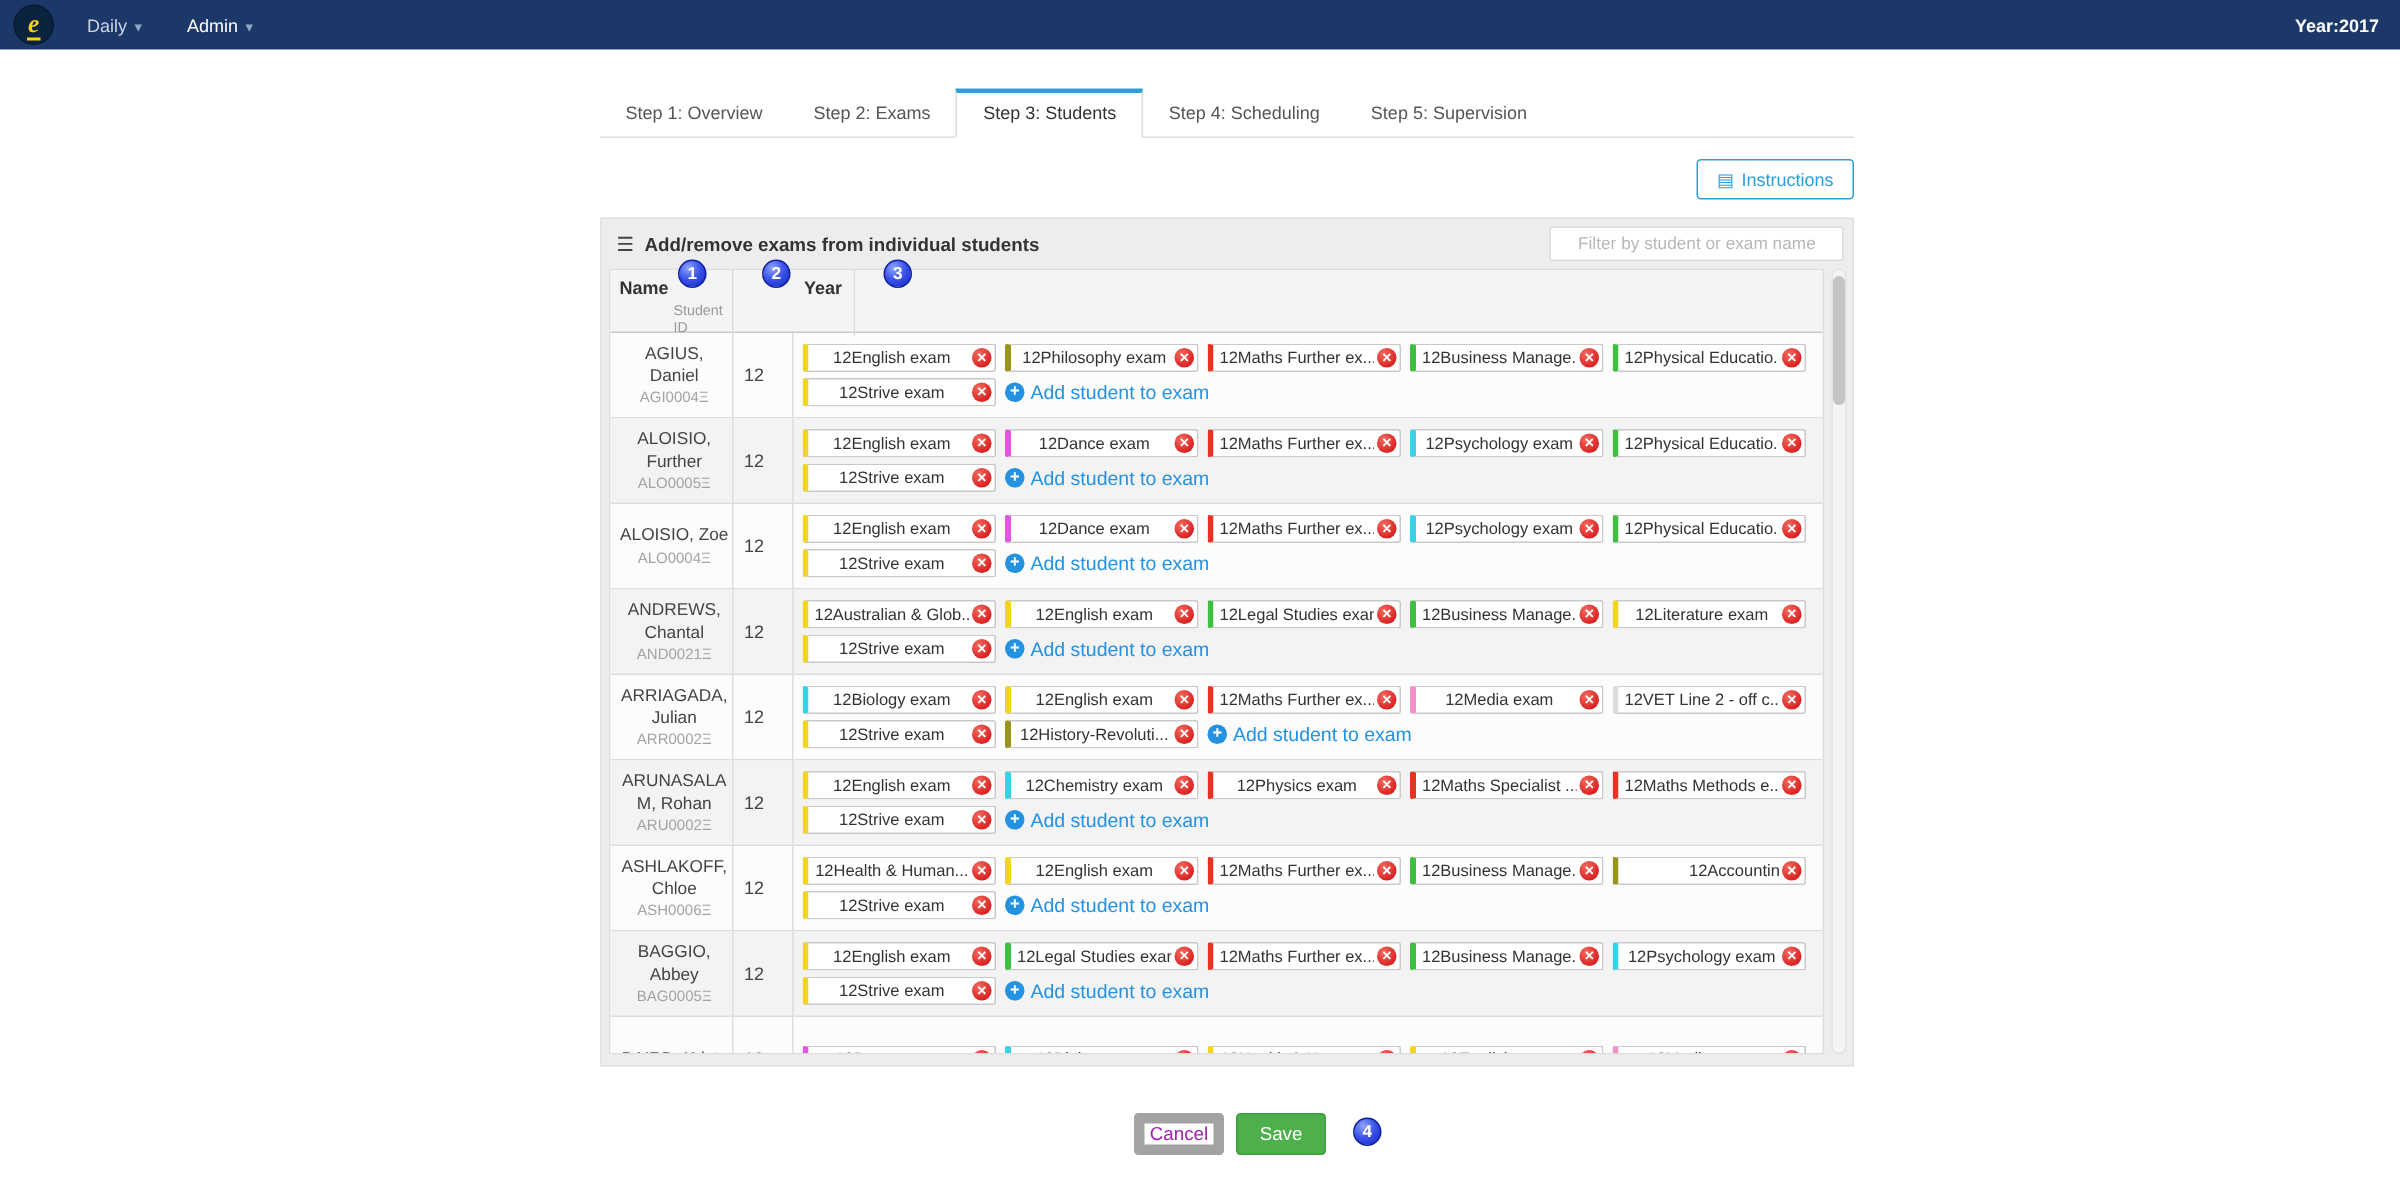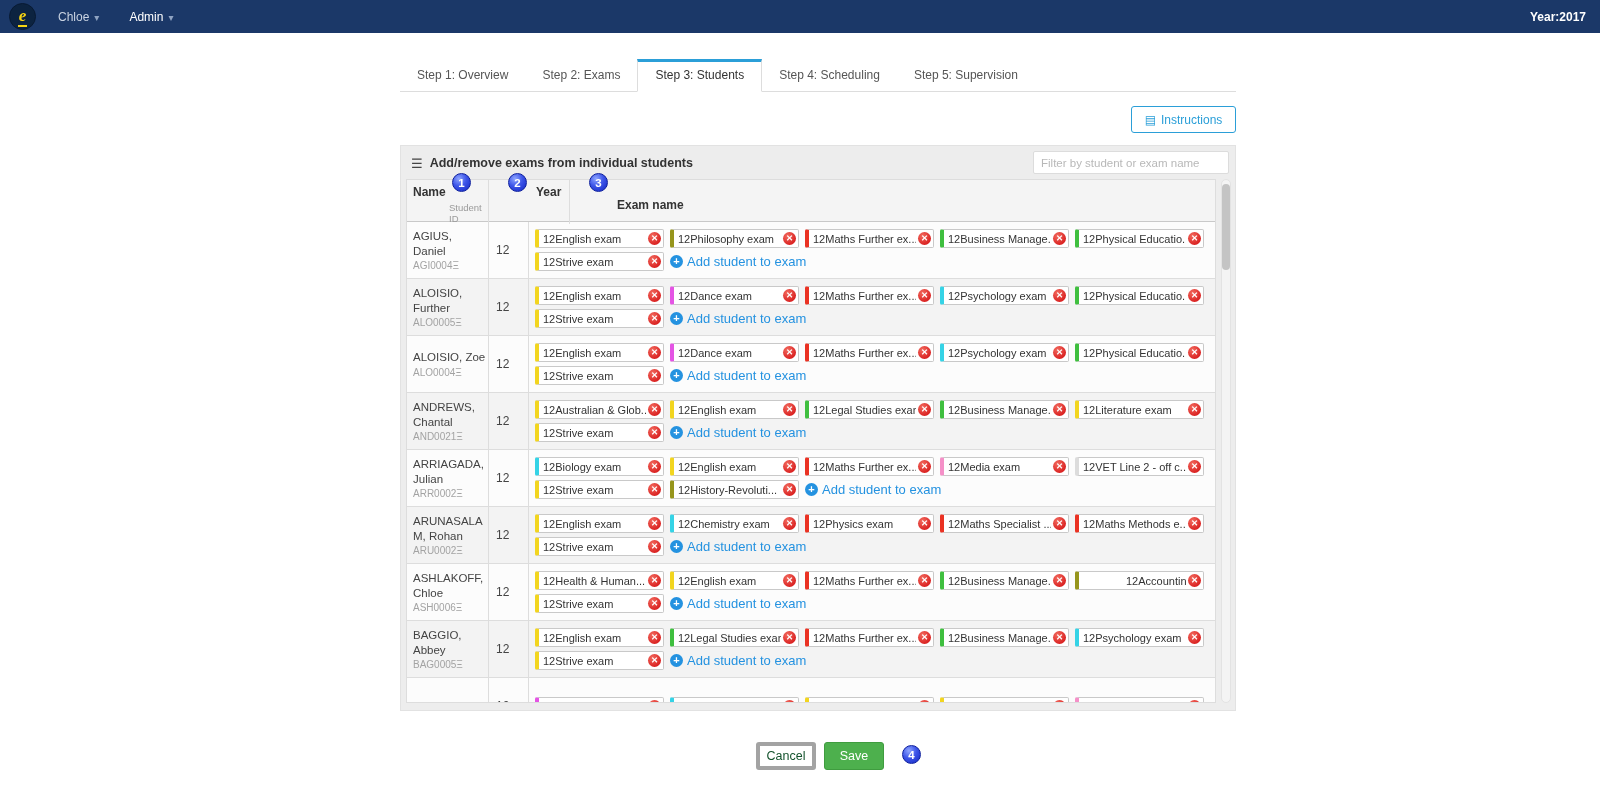--- a/index.html
+++ b/index.html
@@ -65,41 +65,41 @@
     background:#ededed; border:1px solid #e2e2e2;
   }
   .panel-header {
     position:absolute; left:0; top:0; right:0; height:33px;
     display:flex; align-items:center; padding:0 6px 0 10px;
   }
   .list-icon::after { content:"☰"; font-size:13px; color:#444; }
   .panel-title { font-size:12.5px; font-weight:bold; color:#333; margin-left:7px; }
   .filter-input {
     margin-left:auto; width:196px; height:23px; border:1px solid #dcdcdc;
-    border-radius:2px; font-size:11.5px; padding:0 7px; color:#555;
+    border-radius:2px; font-size:11.5px; padding:0 18px; color:#555;
     font-family:"Liberation Sans", sans-serif; background:#fff;
   }
   .filter-input::placeholder { color:#b8b8b8; }
 
   
   .table-wrap {
     position:absolute; left:5px; top:33px; width:810px; height:524px;
     background:#fbfbfb; border:1px solid #ddd; overflow:hidden;
   }
   .thead, .trow { display:grid; grid-template-columns:82px 40px 1fr; }
   .thead {
     height:42px; background:#f4f4f4; border-bottom:1px solid #c9c9c9;gap:41px;
   }
   .th { padding:5px 0 0 6px; }
   .th-name-main, .th-year, .th-exam { font-size:12px; font-weight:bold; color:#333; }
   .th-sub { font-size:9.5px; color:#9a9a9a; margin-top:3px;margin-left:36px; }
   .th-exam-cell { display:flex; align-items:center; }
   .cell-border { border-right:1px solid #ddd; }
 
-  .trow { min-height:57px; border-bottom:1px solid #ddd; background:#fcfcfc; }
+  .trow { min-height:57px; border-bottom:1px solid #ddd; background:#fcfcfc;text-align:center; }
   .trow.alt { background:#f3f3f3; }
   .name-cell {
     border-right:1px solid #ddd; padding:5px 2px 5px 6px;
     display:flex; flex-direction:column; justify-content:center;
   }
   .sname { font-size:11.5px; color:#444; line-height:1.25; word-wrap:break-word; }
   .sid { font-size:10px; color:#a3a3a3; margin-top:2px; }
   .year-cell {
     border-right:1px solid #ddd; display:flex; align-items:center;
     padding-left:7px; font-size:12px; color:#444;
@@ -149,41 +149,41 @@
     text-align:center; line-height:18px;
   }
   #annot-1 { left:452px; top:173px; }
   #annot-2 { left:508px; top:173px; }
   #annot-3 { left:589px; top:173px; }
   #annot-4 { left:902px; top:745px; }
 
   
   .btn-cancel {
     position:absolute; left:756px; top:742px; width:60px; height:28px;
-    background:#fff; border:4px solid #a3a3a3; border-radius:3px;
-    color:#14532d; font-size:12.5px; cursor:pointer;
+    background:#fff; border:7px solid #a3a3a3; border-radius:3px;
+    color:#a21caf; font-size:12.5px; cursor:pointer;
     font-family:"Liberation Sans", sans-serif;
   }
   .btn-save {
     position:absolute; left:824px; top:742px; width:60px; height:28px;
     background:#4db04d; border:1px solid #3f9c3f; border-radius:3px;
     color:#fff; font-size:12.5px; cursor:pointer;
     font-family:"Liberation Sans", sans-serif;
   }
 </style>
 </head>
 <body>
 
 <div class="navbar">
   <div class="brand">
     <span class="brand-letter">e</span>
   </div>
   <div class="nav-menu">
     <div class="nav-item daily">
-      <span>Chloe</span>
+      <span>Daily</span>
       <span class="caret"></span>
     </div>
     <div class="nav-item admin">
       <span>Admin</span>
       <span class="caret"></span>
     </div>
   </div>
   <div class="nav-year">Year:2017</div>
 </div>
 
@@ -209,23 +209,20 @@
 
   <div class="table-wrap">
     <div class="thead">
       <div class="th cell-border">
         <div class="th-name-main">Name</div>
         <div class="th-sub">Student ID</div>
       </div>
       <div class="th cell-border">
         <div class="th-year">Year</div>
       </div>
-      <div class="th th-exam-cell">
-        <div class="th-exam">Exam name</div>
-      </div>
     </div>
     <div>
         <div class="trow">
           <div class="name-cell">
             <div class="sname">AGIUS, Daniel</div>
             <div class="sid">AGI0004Ξ</div>
           </div>
           <div class="year-cell">12</div>
           <div class="exams-cell">
             <div class="chip" style="border-left-color: rgb(242, 213, 31);">

